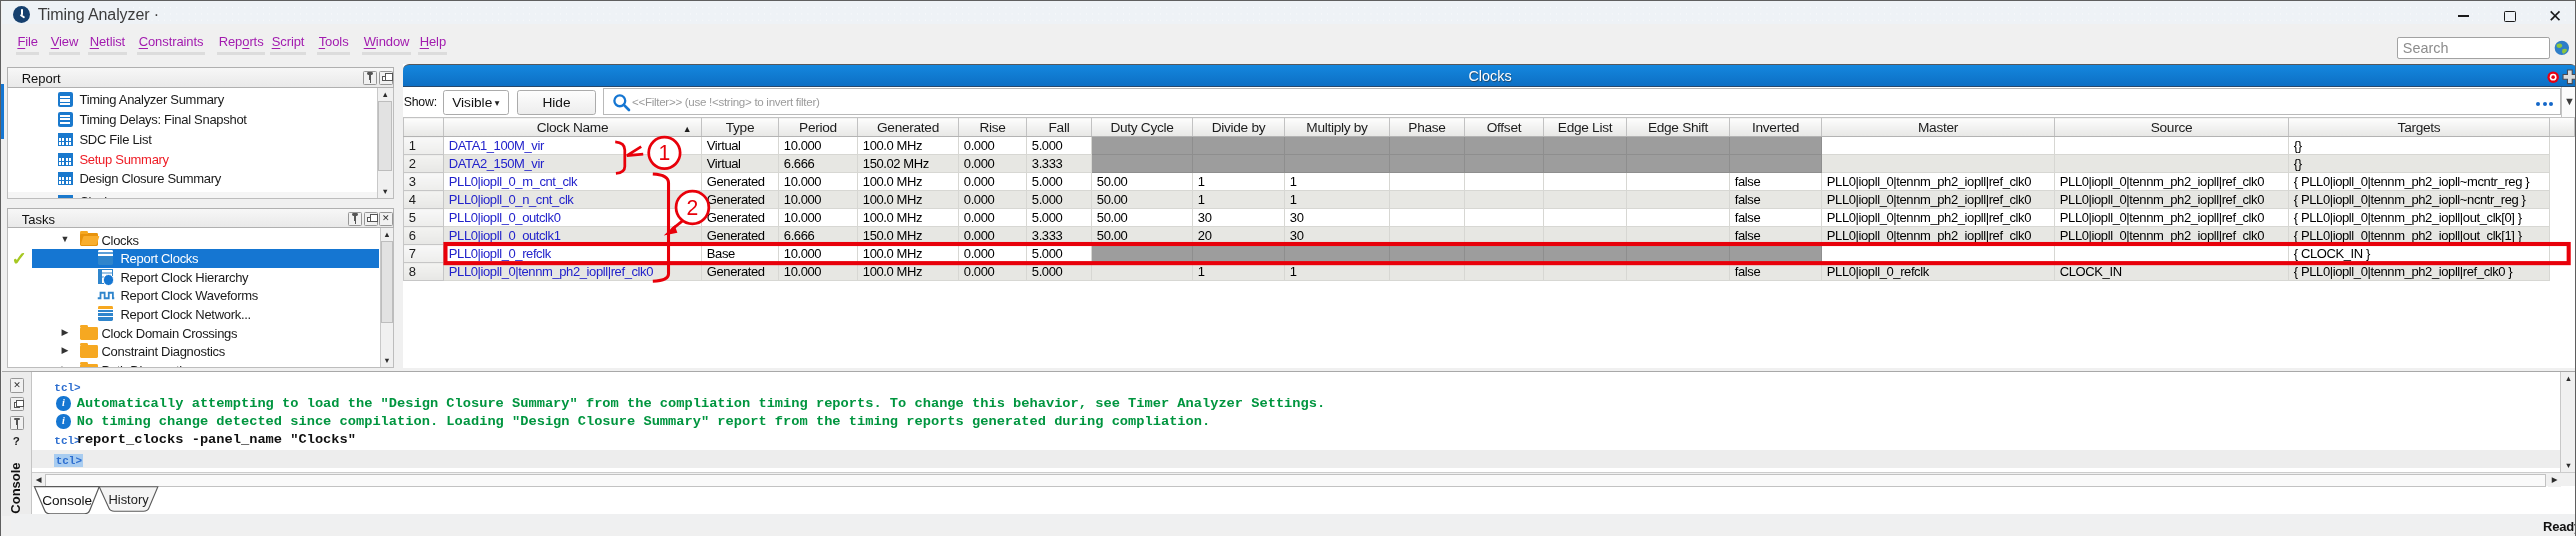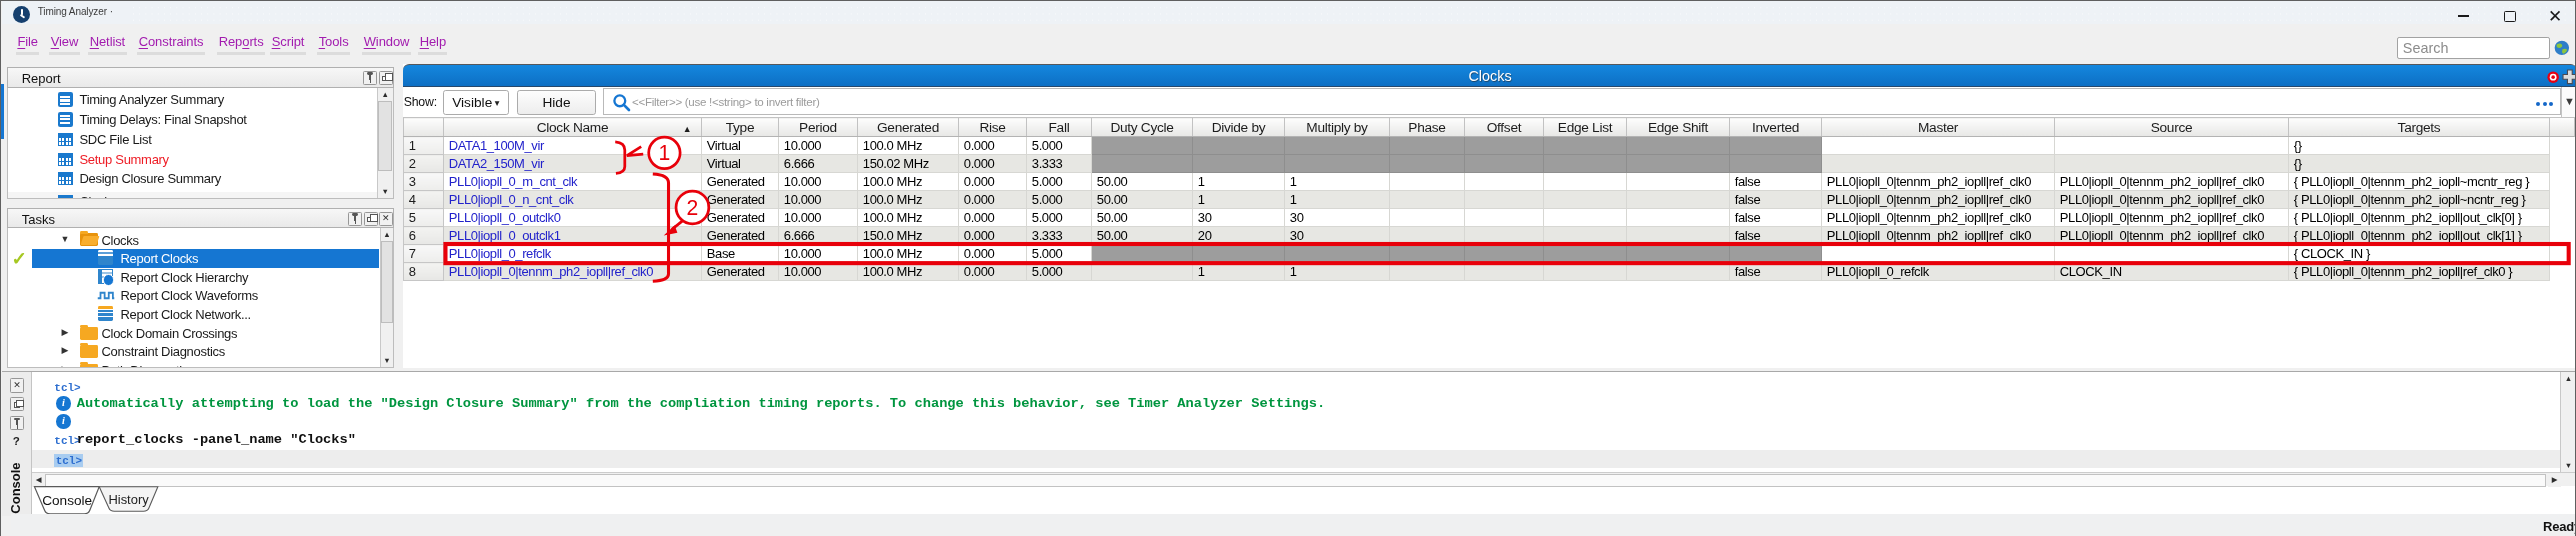--- a/index.html
+++ b/index.html
@@ -10,21 +10,21 @@
 
 
 #titlebar { left:0.7px; top:0; width:2575px; height:23px;
   background:#eef2f6; }
 #titledots { left:127px; top:1.4px; right:0; height:22px;
   background-image: radial-gradient(rgba(255,255,255,0.85) 0.8px, rgba(255,255,255,0) 0.8px);
   background-size:6.2px 6.2px; background-position:1.4px 2.7px; }
 #appicon { left:11.6px; top:4.8px; width:17px; height:17px; border-radius:50%; background:#16406e; }
 #appicon:before { content:""; position:absolute; left:7.5px; top:3.4px; width:2.1px; height:6.2px; background:#fff; border-radius:0.7px; }
 #appicon:after { content:""; position:absolute; left:7.5px; top:8.2px; width:4.8px; height:2.1px; background:#fff; border-radius:0.7px; transform:rotate(35deg); transform-origin:0 0; }
-#apptitle { left:36px; top:4.8px; font-size:10px; color:#3c3c3c; letter-spacing:-0.1px; }
+#apptitle { left:36px; top:4.8px; font-size:16px; color:#3c3c3c; letter-spacing:-0.1px; }
 #btnmin { left:2457px; top:14.4px; width:11px; height:2.1px; background:#1a1a1a; }
 #btnmax { left:2503px; top:9.6px; width:11.6px; height:11px; border:1.7px solid #1a1a1a; border-radius:1.4px; }
 #btnclose { left:2547px; top:4.8px; font-size:17px; font-weight:400; color:#1a1a1a; }
 
 
 #menubar { left:0.7px; top:23px; width:2575px; height:28px; background:#f0f0f0; }
 .mitem { position:absolute; top:9.6px; font-size:13px; color:#a21caf; letter-spacing:-0.1px; }
 .mitem u { text-decoration-thickness:1px; text-underline-offset:2.1px; }
 .mitem:after { content:""; position:absolute; left:-1.4px; right:-1.4px; bottom:-6.2px; height:2.7px; background:#dcdcdc; }
 #search { left:2396px; top:36px; width:153px; height:22px; background:#fff; border:1px solid #a2a2a2; border-radius:2.1px; font-size:14.4px; color:#8c8c8c; padding:2.1px 0 0 4.8px; }
@@ -501,20 +501,21 @@
   </div>
   <div class="cline" style="left:30px; top:5.5px;">
       <span class="tcl">tcl&gt;</span>
     </div>
   <div class="cline" style="left:30px; top:23px;">
       <span class="info">i</span>
       <span class="txt green">Automatically attempting to load the "Design Closure Summary" from the compliation timing reports. To change this behavior, see Timer Analyzer Settings.</span>
     </div>
   <div class="cline" style="left:30px; top:41px;">
       <span class="info">i</span>
+      <span class="txt green">No timing change detected since compilation. Loading "Design Closure Summary" report from the timing reports generated during compliation.</span>
     </div>
   <div class="cline" style="left:30px; top:59px;">
       <span class="tcl">tcl&gt;</span>
       <span class="txt">report_clocks -panel_name "Clocks"</span>
     </div>
   <div class="cline" style="left:30px; top:78px; height:18px; background:#ededed;">
       <span class="tcl" style="background:#a8ccf0; padding:0.7px 1.4px;">tcl&gt;</span>
     </div>
   <div class="vscroll" style="left:2558px; width:16.4px; top:0; height:100px;">
     <div class="sarrow" style="top:0;">▲</div>

